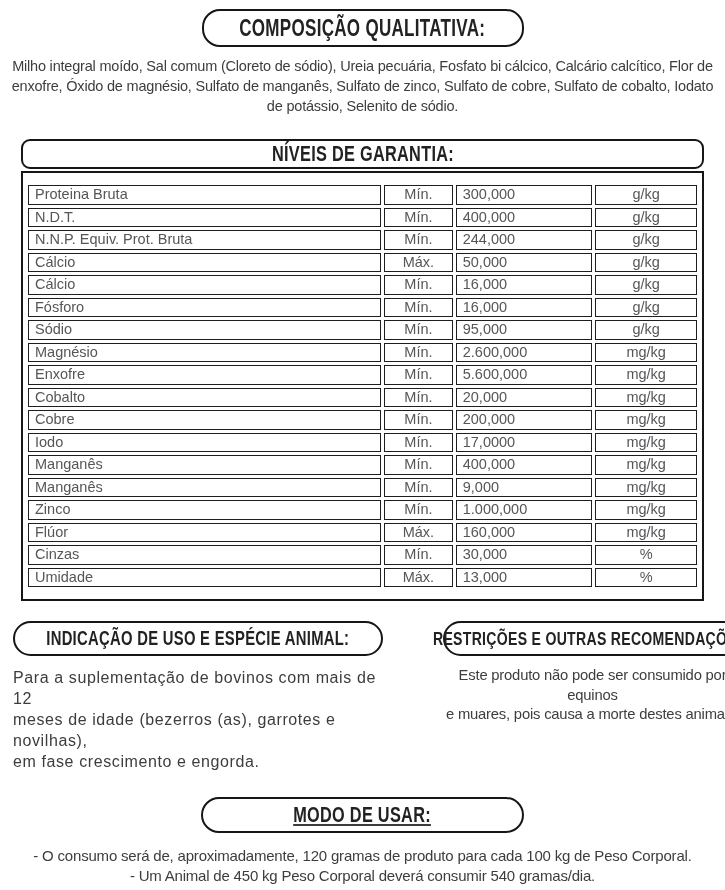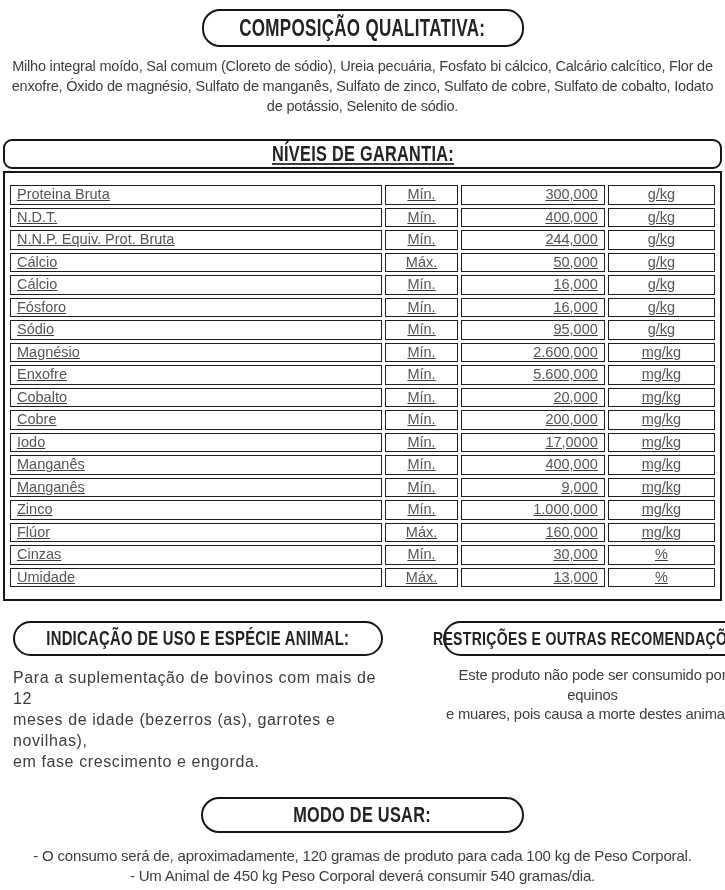--- a/index.html
+++ b/index.html
@@ -36,21 +36,21 @@
     margin: 9px auto 0;
     width: 717px;
     text-align: center;
     font-size: 14.5px;
     line-height: 20px;
     letter-spacing: -0.2px;
     color: #3d3d3d;
   }
 
   
-  .table-section { margin: 23px 3px 0; text-decoration: underline; }
+  .table-section { margin: 23px 21px 0; }
   .table-title-box { width: 100%; height: 30px; border-radius: 9px; position: relative; z-index: 2; }
   .table-title-box .cond { font-size: 22px; }
   .table-outer {
     border: 2px solid #161616;
     margin-top: 2px;
     padding: 9px 2px;
     box-sizing: border-box;
   }
   table.guarantee {
     width: 100%;
@@ -63,21 +63,21 @@
     font-size: 14.5px;
     line-height: 15.5px;
     color: #55565a;
     padding: 1px 6px;
     box-sizing: border-box;
     overflow: hidden;
     white-space: nowrap;
   }
   td.c-name  { width: 53.5%; text-align: left; padding-left: 13px; }
   td.c-limit { width: 10.4%; text-align: center; }
-  td.c-value { width: 20.7%; text-align: right; }
+  td.c-value { width: 20.7%; text-align: left; }
   td.c-unit  { text-align: center; }
 
   
   .two-col { display: flex; margin: 20px 13px 0; gap: 60px; }
   .col-left  { width: 370px; flex: none; }
   .col-right { width: 299px; flex: none; }
   .mid-title-box { height: 35px; width: 100%; }
   .col-left  .mid-title-box .cond { font-size: 20px; }
   .col-right .mid-title-box .cond { font-size: 19px; }
   .ind-body {
@@ -88,21 +88,21 @@
   }
   .restr-body {
     margin-top: 10px;
     font-size: 14.8px; line-height: 19.5px;
     text-align: center; color: #3d3d3d;
     letter-spacing: -0.2px;
   }
 
   
   .usage-section { margin-top: 25px; }
-  .usage-title-box { width: 323px; height: 36px; margin: 0 auto; }
+  .usage-title-box { width: 323px; height: 36px; margin: 0 auto; text-decoration: underline; }
   .usage-title-box .cond { font-size: 22px; }
   .usage-body {
     margin-top: 13px;
     font-size: 15px; line-height: 19.5px;
     text-align: center; color: #3d3d3d;
     letter-spacing: -0.2px;
   }
 </style>
 </head>
 <body>

